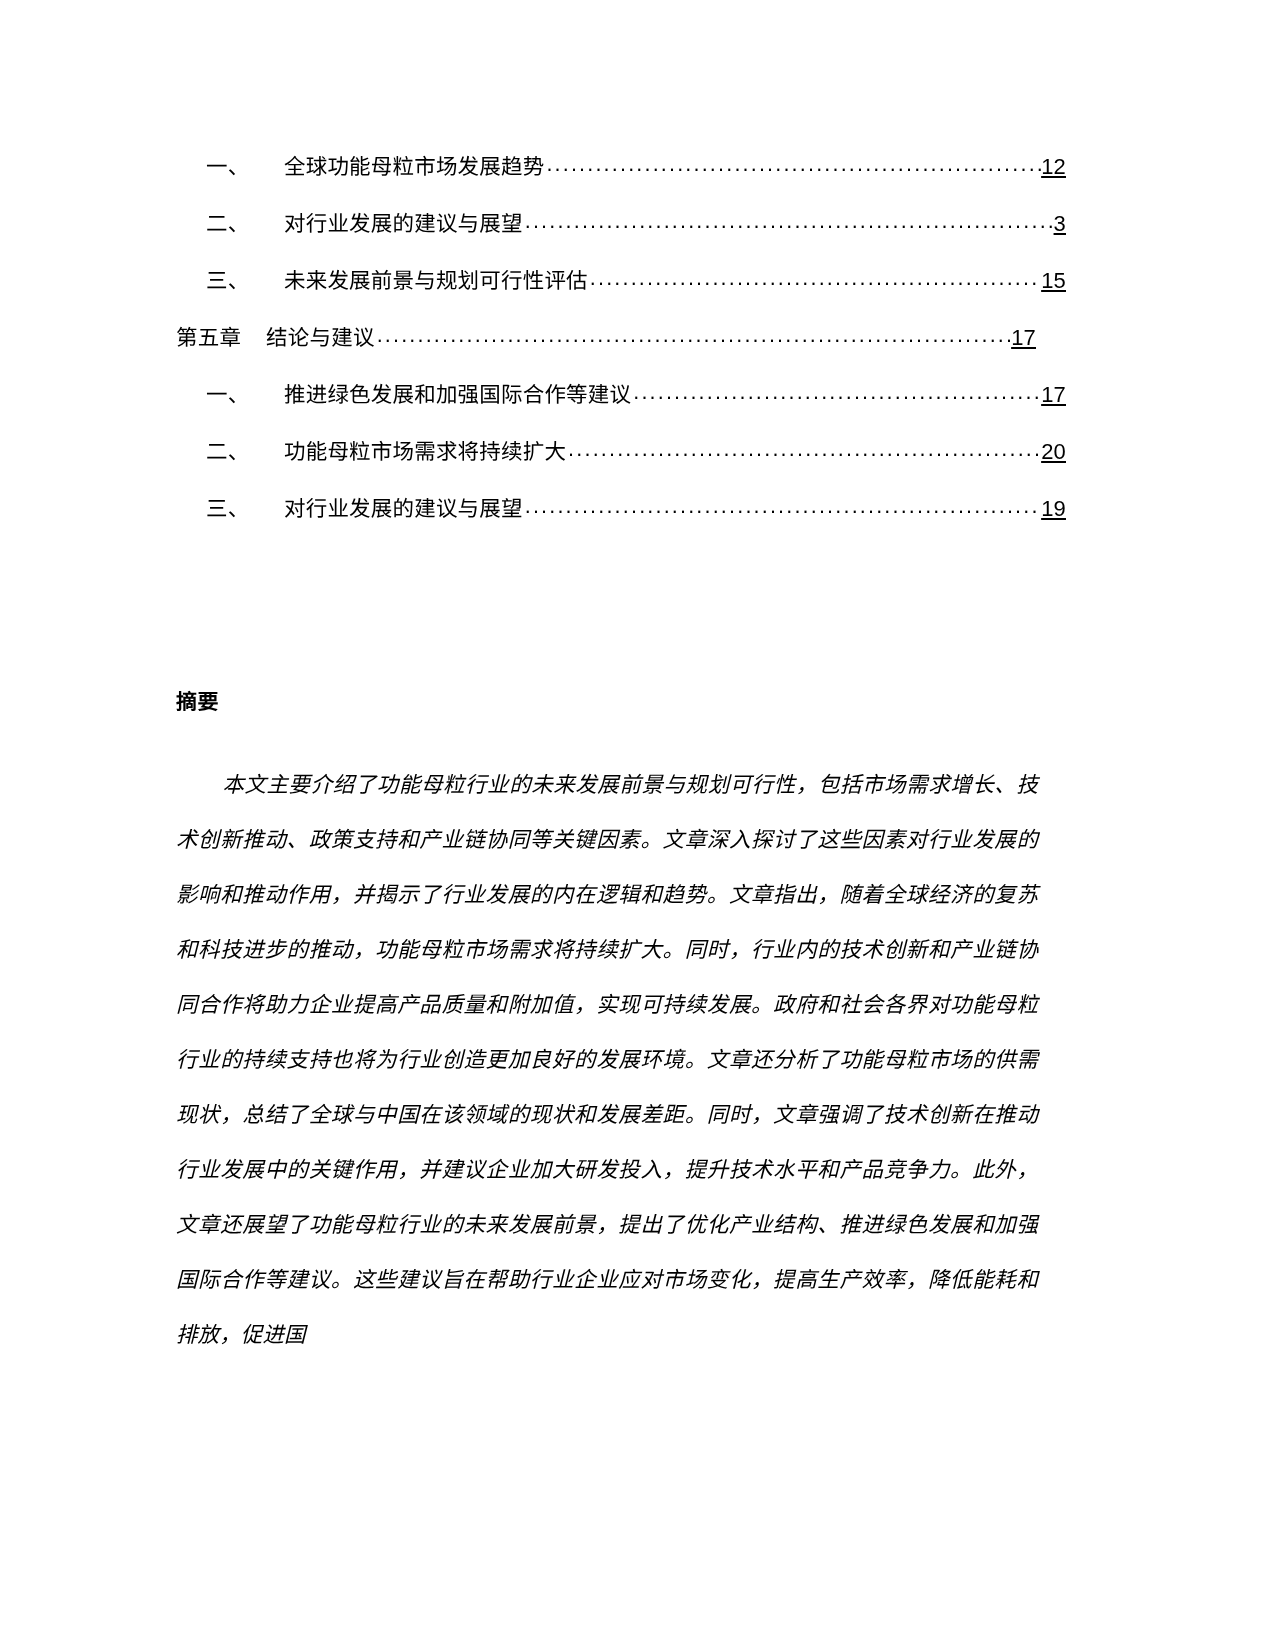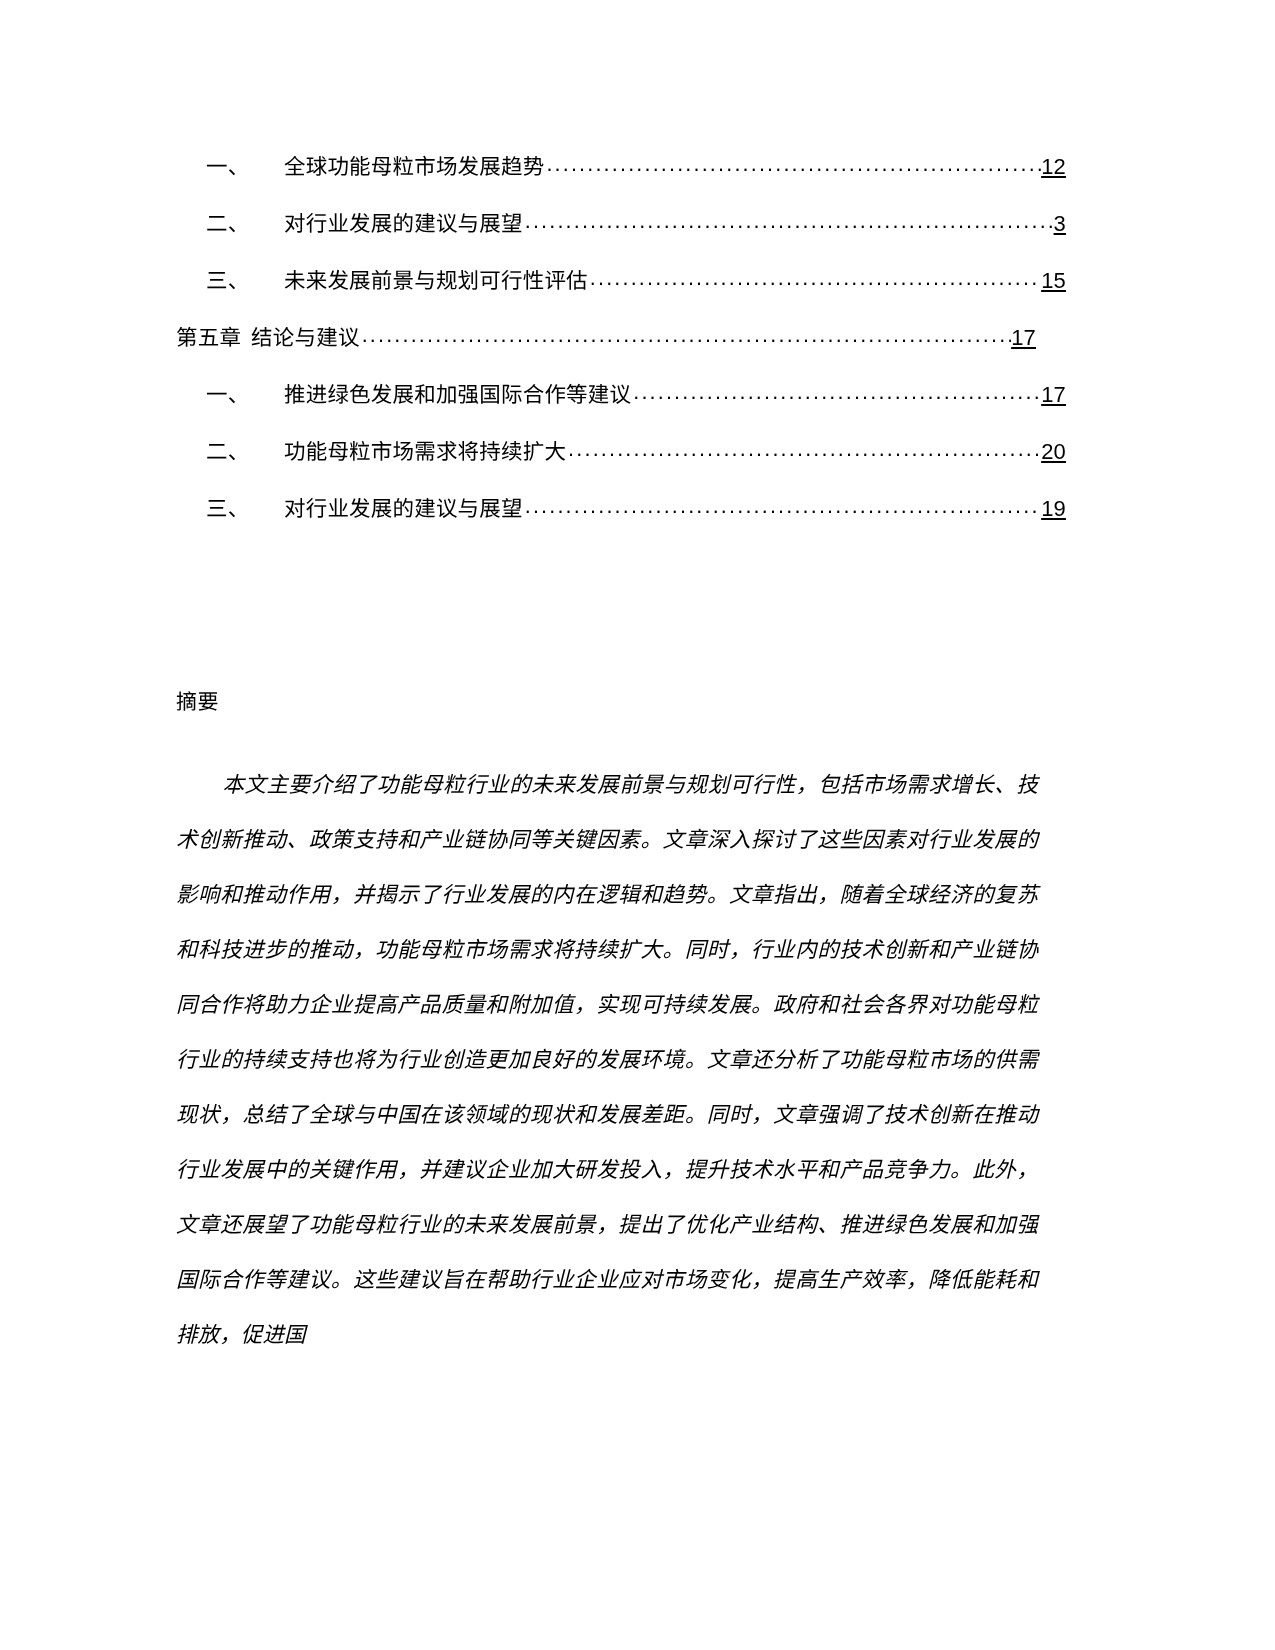--- a/index.html
+++ b/index.html
@@ -56,21 +56,21 @@
   }
 
   .toc-num {
     display: inline-block;
     flex: 0 0 auto;
   }
   .toc-row.level-2 .toc-num {
     width: 78px;
   }
   .toc-row.level-1 .toc-num {
-    margin-right: 10px;
+    margin-right: 25px;
   }
 
   .toc-title {
     flex: 0 0 auto;
     margin-top: 17px;
   }
 
   .toc-leader {
     flex: 1 1 auto;
     overflow: hidden;
@@ -100,20 +100,21 @@
   
   .abstract {
     padding-top: 152px;
   }
 
   .abstract-heading {
     font-size: 21px;
     line-height: 1;
     margin-bottom: 46px;
     letter-spacing: 0.5px;
+    font-weight: bold;
   }
 
   .abstract-body {
     font-size: 21.5px;
     line-height: 55px;
     text-align: justify;
     text-justify: inter-ideograph;
     letter-spacing: 0.1px;
     width: 862px;
     font-style: italic;

